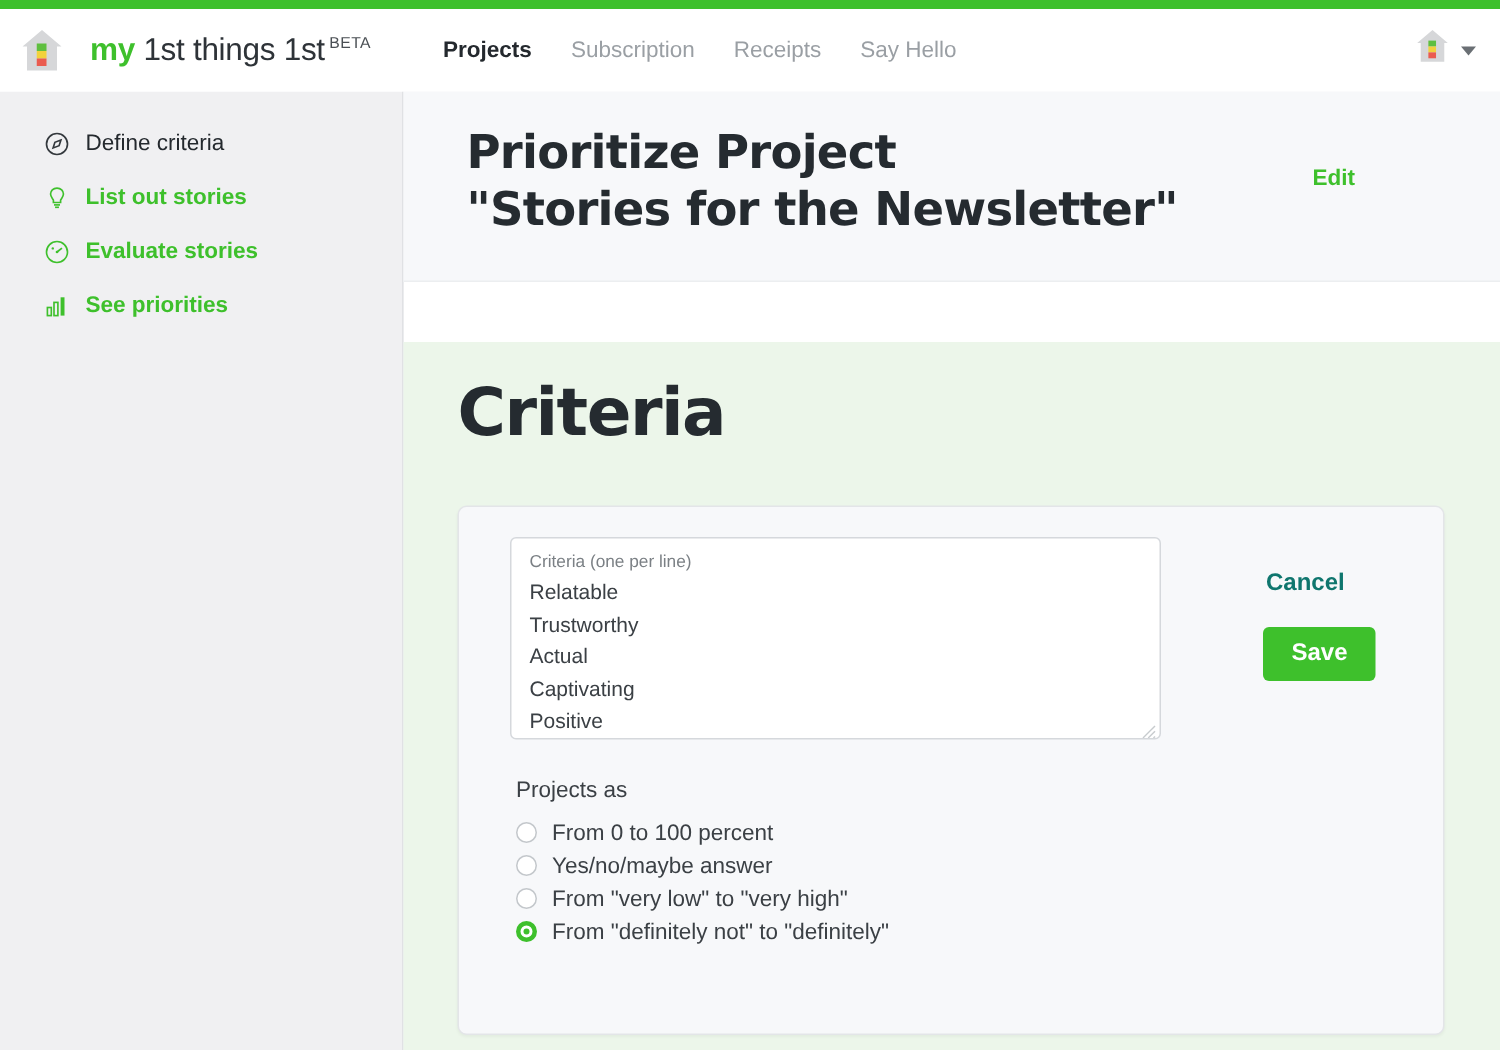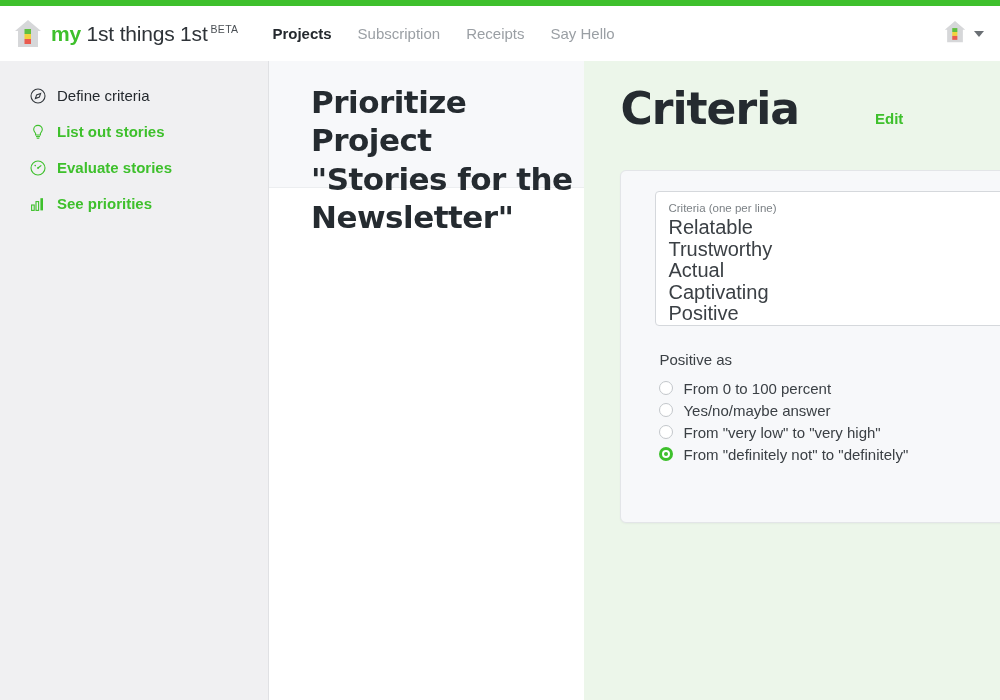--- a/index.html
+++ b/index.html
@@ -24,23 +24,23 @@
     height: 55px;
     background: #ffffff;
     display: flex;
     align-items: center;
     padding: 0 14px 0 14px;
     position: relative;
   }
   #brand {
     display: flex;
     align-items: center;
-    gap: 9px;
+    gap: 18px;
     text-decoration: none;
-    margin-right: 34px;
+    margin-right: 48px;
   }
   .house-icon { display: block; }
   #brand-text {
     font-size: 21px;
     color: #2e3338;
     white-space: nowrap;
     letter-spacing: -0.2px;
   }
   #brand-text .my { color: #3ec02c; font-weight: bold; }
   #brand-text .rest { color: #2e3338; }
@@ -114,22 +114,23 @@
     font-size: 15px;
     white-space: nowrap;
   }
   .side-item.current .side-label { color: #24292e; }
   .side-item.link .side-label { color: #3ec02c; font-weight: bold; }
 
   
   #main {
     flex: 1 1 auto;
     display: flex;
-    flex-direction: row;
+    flex-direction: column;
     min-width: 0;
+    gap: 40px;
   }
 
   #page-header {
     background: #f7f8fa;
     height: 127px;
     padding: 22px 0 0 42px;
     display: flex;
     align-items: flex-start;
     position: relative;
     border-bottom: 1px solid #eceef0;
@@ -201,21 +202,21 @@
     padding: 8px 10px 6px 12px;
     overflow: hidden;
   }
   .ta-label {
     font-size: 11.5px;
     color: #7b8085;
     margin: 0 0 1px 0;
     line-height: 1.4;
   }
   .ta-line {
-    font-size: 20px;
+    font-size: 14px;
     color: #3b4045;
     line-height: 21.5px;
     white-space: pre;
   }
   .resize-grip {
     position: absolute;
     right: 2px; bottom: 2px;
     width: 10px; height: 10px;
     opacity: 0.55;
   }
@@ -392,21 +393,21 @@
             <span class="resize-grip">
               <svg width="10" height="10" viewBox="0 0 10 10">
                 <line x1="9" y1="1" x2="1" y2="9" stroke="#9aa0a6" stroke-width="0.9"></line>
                 <line x1="9" y1="4.5" x2="4.5" y2="9" stroke="#9aa0a6" stroke-width="0.9"></line>
                 <line x1="9" y1="8" x2="8" y2="9" stroke="#9aa0a6" stroke-width="0.9"></line>
               </svg>
             </span>
           </div>
 
 
-          <div id="evaluated-label">Positive as</div>
+          <div id="evaluated-label">Projects as</div>
 
           <div class="radio-row">
             <span class="radio"></span>
             <span class="radio-label">From 0 to 100 percent</span>
           </div>
           <div class="radio-row">
             <span class="radio"></span>
             <span class="radio-label">Yes/no/maybe answer</span>
           </div>
           <div class="radio-row">

